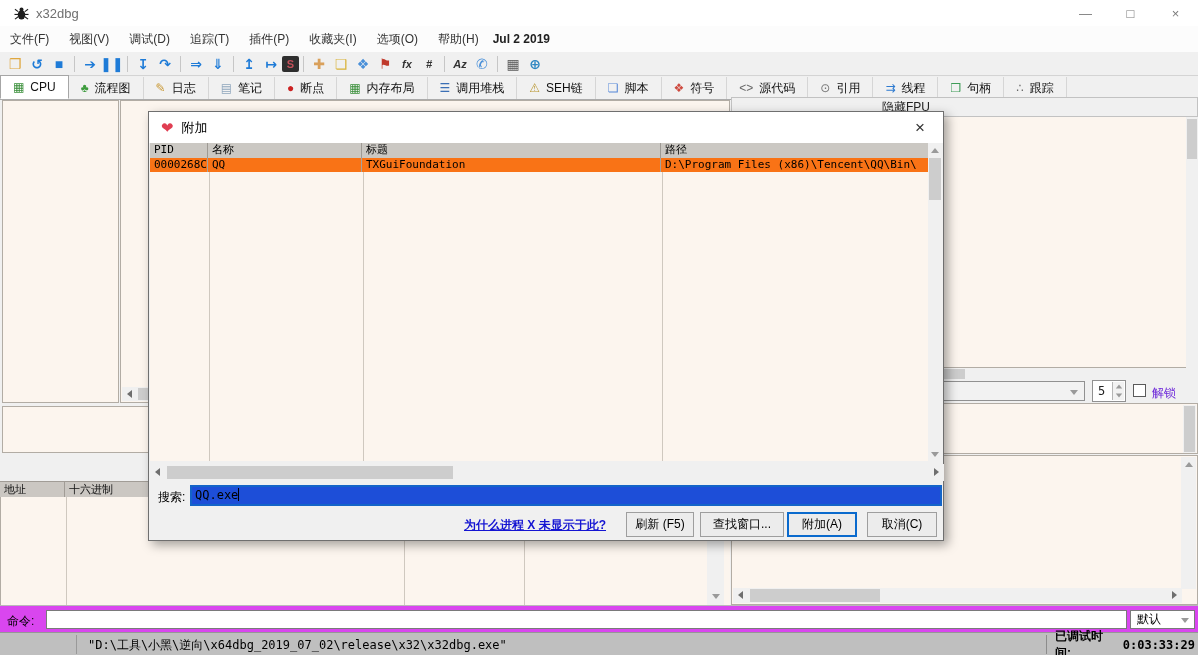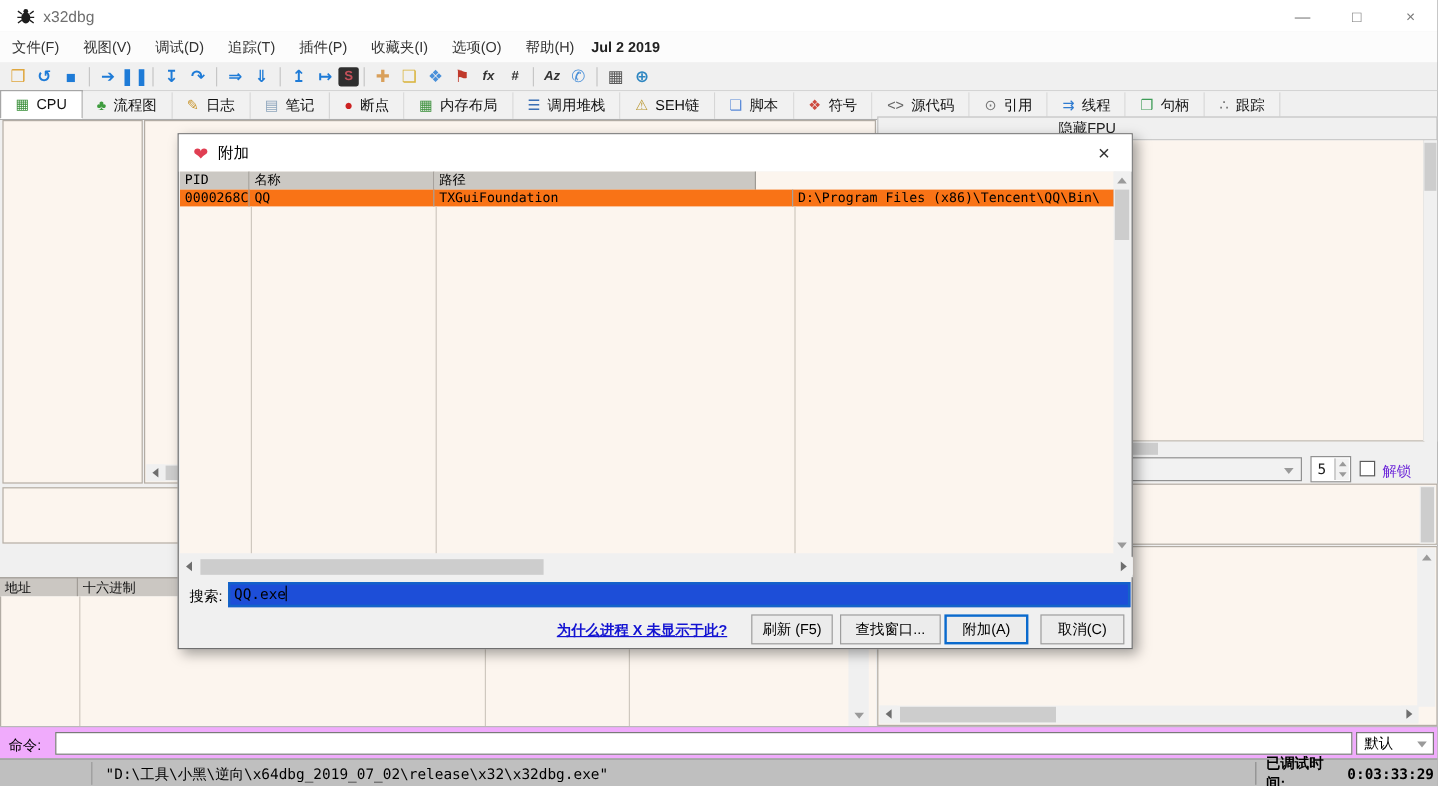--- a/index.html
+++ b/index.html
@@ -71,21 +71,21 @@
   .dlg-cell { height:14px; padding-left:4px; font-size:11px; line-height:13px; color:#000; overflow:hidden; white-space:nowrap; border-right:1px solid #A5A29E; }
   .dlg-vscroll { position:absolute; right:1px; top:31px; width:14px; height:318px; background:#F0F0F0; }
   .dlg-hscroll { position:absolute; left:1px; top:352px; width:794px; height:17px; background:#F0F0F0; }
   .dlg-search-label { position:absolute; left:9px; top:377px; color:#000; }
   .dlg-search-input { position:absolute; left:41px; top:373px; width:752px; height:21px; background:#1d4ed8; border:1px solid #1464C8; box-shadow:0 0 0 1px #1464C8 inset; padding:2px 4px; font-size:12px; color:#000; }
   .caret { display:inline-block; width:1px; height:13px; background:#000; vertical-align:-2px; }
   .dlg-link { position:absolute; left:315px; top:405px; color:#1414D2; text-decoration:underline; font-weight:bold; }
   .dlg-btn { position:absolute; top:400px; height:25px; background:#ECECEC; border:1px solid #9E9E9E; display:flex; align-items:center; justify-content:center; color:#000; }
   .dlg-btn.default { border:2px solid #0A6ACD; }
   
-  .cmdbar { position:absolute; left:0; top:605px; width:1198px; height:27px; background:#f0abfc; border-top:1px solid #B9B9B9; }
+  .cmdbar { position:absolute; left:0; top:605px; width:1198px; height:27px; background:#d946ef; border-top:1px solid #B9B9B9; }
   .cmd-label { position:absolute; left:7px; top:7px; color:#000; }
   .cmd-input { position:absolute; left:46px; top:4px; width:1081px; height:19px; background:#FFFFFF; border:1px solid #7A7A7A; }
   .cmd-combo { position:absolute; left:1130px; top:4px; width:65px; height:19px; background:#FFFFFF; border:1px solid #7A7A7A; padding-left:6px; line-height:17px; color:#000; }
   .cmd-combo .tri-d { position:absolute; right:5px; top:7px; }
   .statusbar { position:absolute; left:0; top:632px; width:1198px; height:23px; background:#BFBFBF; border-top:1px solid #969696; }
   .ready-badge { position:absolute; left:7px; top:3px; width:60px; height:17px; background:#CDCDCD; border:1px solid #8F8F8F; border-top-color:#EFEFEF; border-left-color:#EFEFEF; display:flex; align-items:center; justify-content:center; color:#000;margin-top:20px; }
   .status-sep { position:absolute; top:2px; width:1px; height:19px; background:#999; }
   .status-path { position:absolute; left:88px; top:4px; color:#000; font-size:12px; }
   .time-box { position:absolute; left:1046px; right:3px; top:2px; height:19px; border-left:1px solid #8C8C8C; display:flex; align-items:center; padding-left:8px; color:#000; font-weight:bold; }
   .time-box .val { margin-left:10px; font-weight:bold; }
@@ -324,20 +324,21 @@
   <div class="dialog">
     <div class="dlg-title">
       <span class="dlg-heart">❤</span>
       <span class="dlg-caption">附加</span>
       <div class="dlg-close">×</div>
     </div>
     <div class="dlg-body-bg"></div>
     <div class="dlg-cols">
         <span class="dlg-hcell mono" style="width: 58px;">PID</span>
         <span class="dlg-hcell mono" style="width: 154px;">名称</span>
+        <span class="dlg-hcell mono" style="width: 299px;">标题</span>
         <span class="dlg-hcell mono" style="width: 268px;">路径</span>
       </div>
     <div class="dlg-row mono">
         <span class="dlg-cell" style="width: 58px;">0000268C</span>
         <span class="dlg-cell" style="width: 154px;">QQ</span>
         <span class="dlg-cell" style="width: 299px;">TXGuiFoundation</span>
         <span class="dlg-cell" style="width: 268px;">D:\Program Files (x86)\Tencent\QQ\Bin\</span>
       </div>
     <div class="colline" style="left:60px;top:60px;height:289px;z-index:51;"></div>
     <div class="colline" style="left:214px;top:60px;height:289px;z-index:51;"></div>

